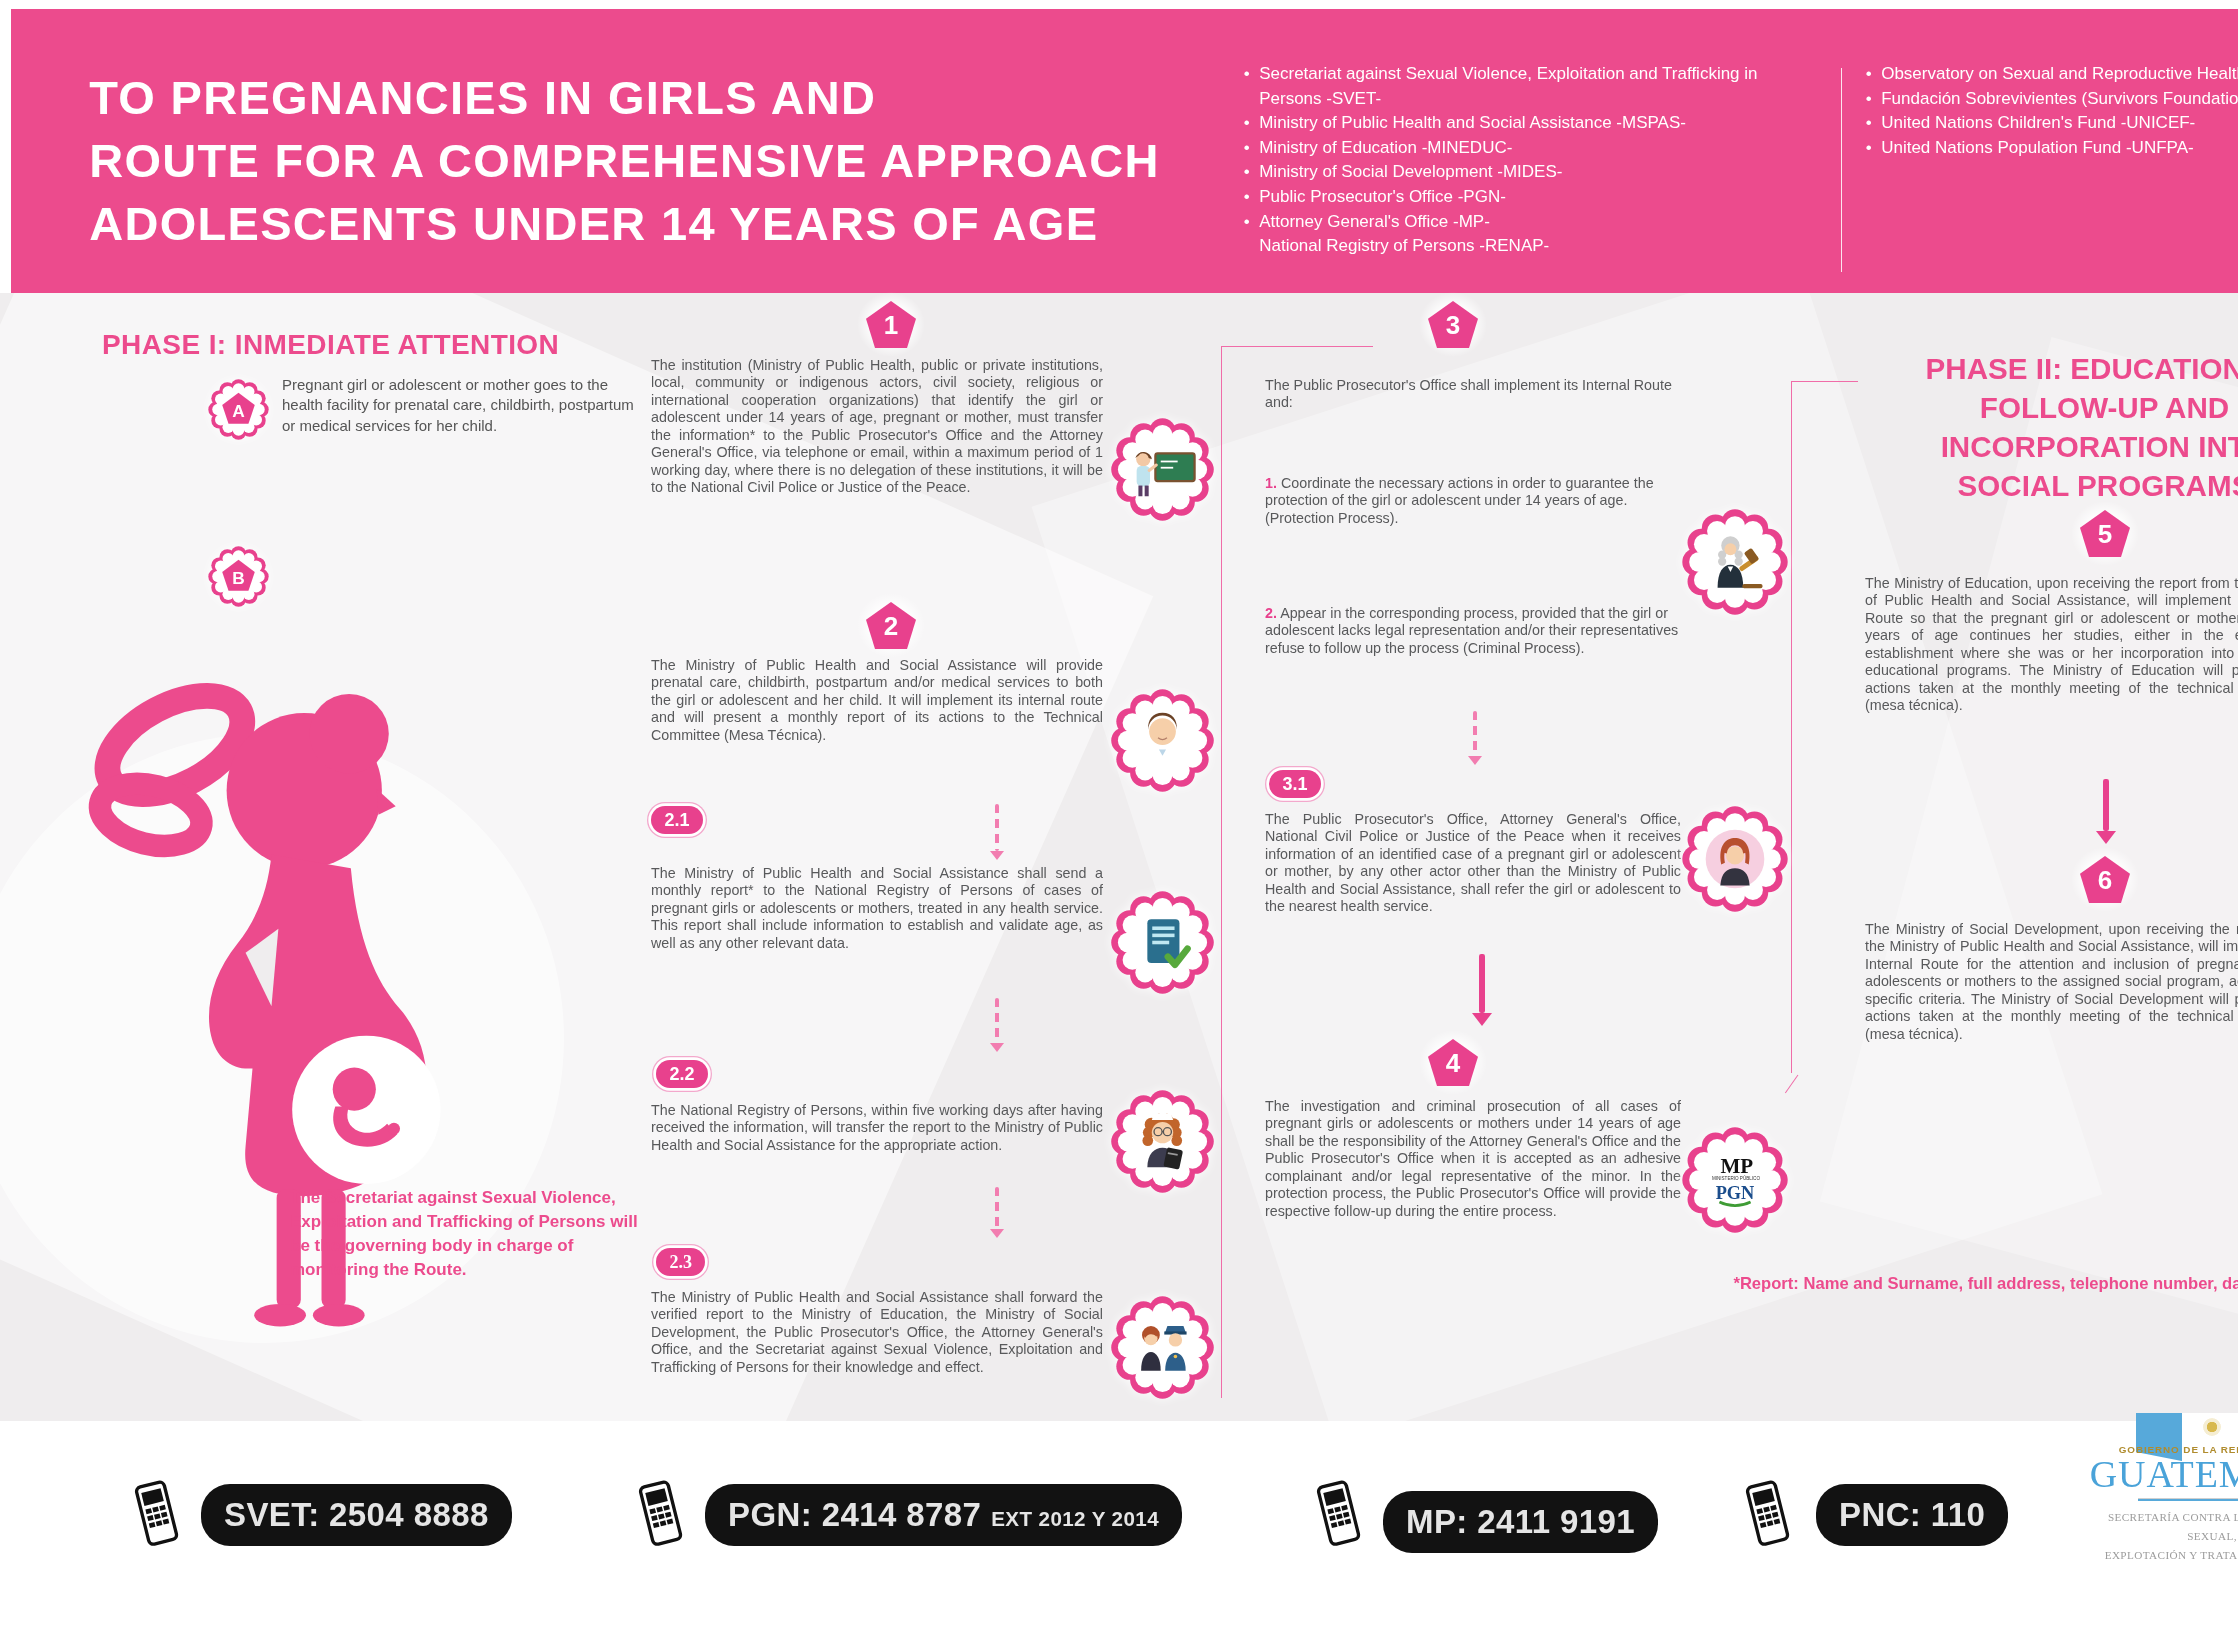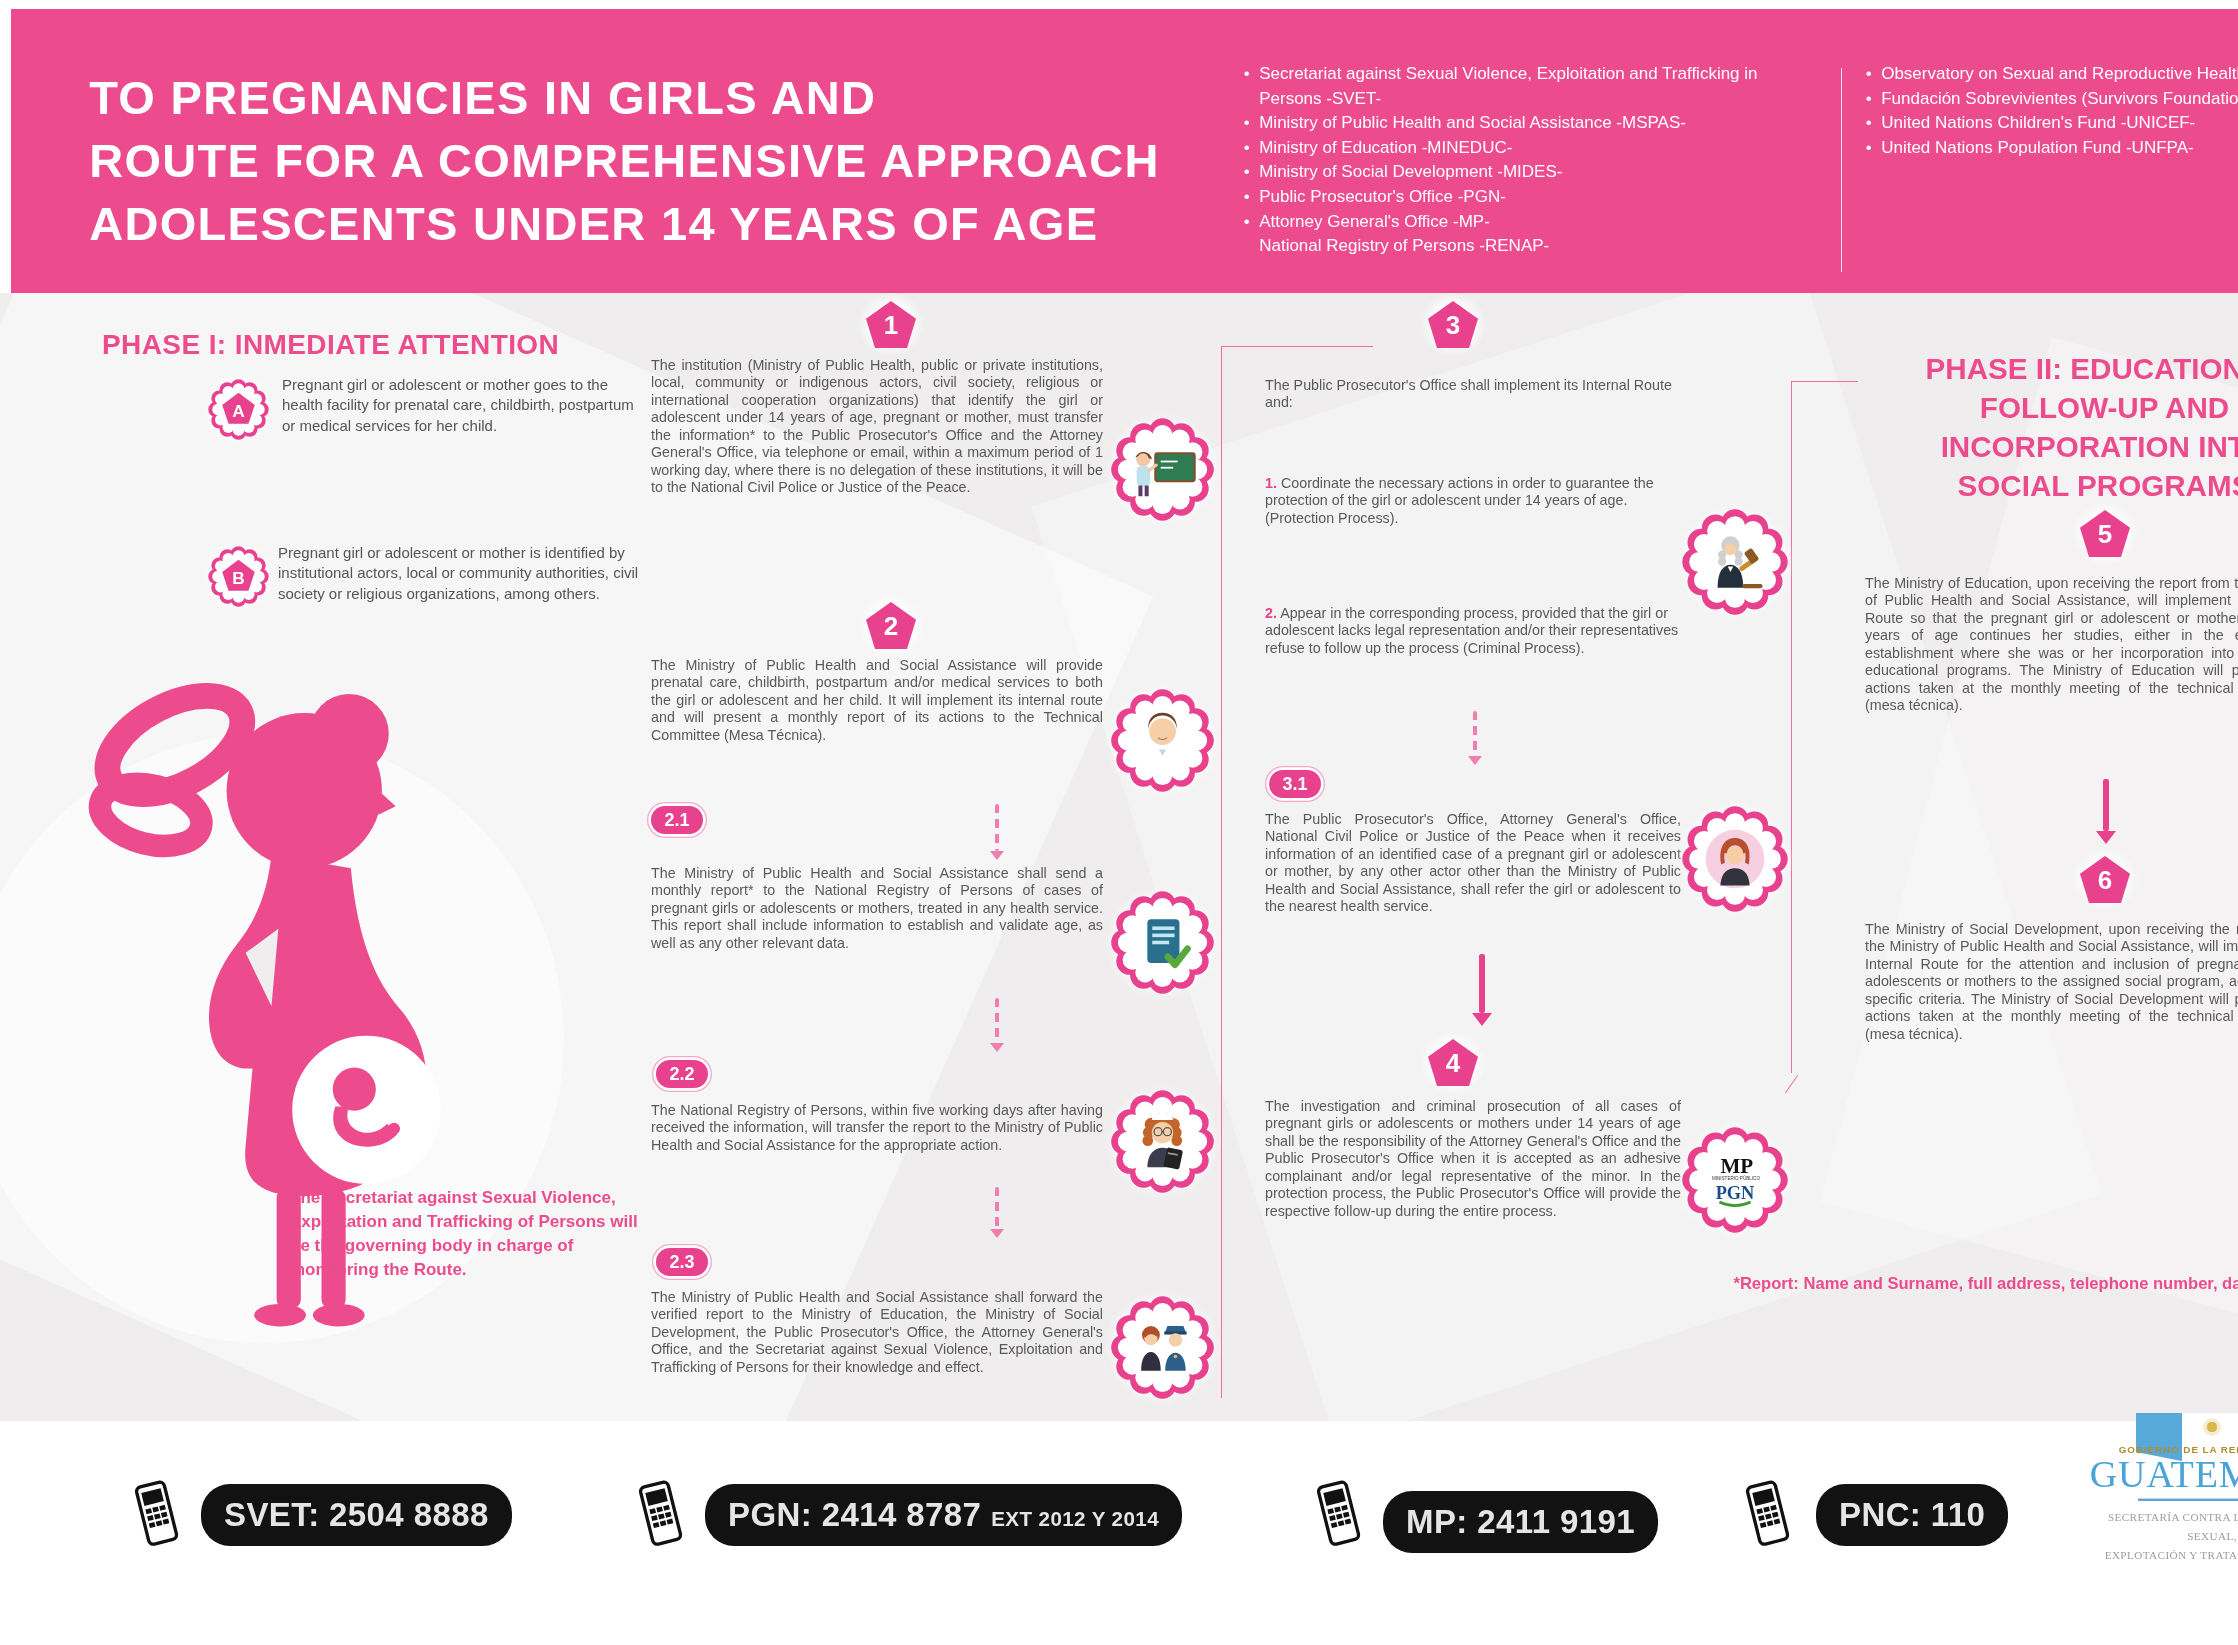--- a/index.html
+++ b/index.html
@@ -172,21 +172,20 @@
     <polygon points="120,56 182,103 158,174 82,174 58,103" fill="#E8418D"></polygon>
     <text x="120" y="148" text-anchor="middle" font-size="66" font-weight="bold" fill="#fff">A</text>
   </svg>
   <div class="ab-text" style="left:282px;top:375px;width:367px;">Pregnant girl or adolescent or mother goes to the health facility for prenatal care, childbirth, postpartum or medical services for her child.</div>
 
   <svg class="badge" style="left:207px;top:545px;width:63px;height:63px;" viewBox="0 0 240 240">
     <use href="#scallop"></use>
     <polygon points="120,56 182,103 158,174 82,174 58,103" fill="#E8418D"></polygon>
     <text x="120" y="148" text-anchor="middle" font-size="66" font-weight="bold" fill="#fff">B</text>
   </svg>
-  <div class="ab-text" style="left:278px;top:543px;width:367px;">Pregnant girl or adolescent or mother is identified by institutional actors, local or community authorities, civil society or religious organizations, among others.</div>
 
   <svg style="position:absolute;left:45px;top:663px;width:484px;height:716px;" viewBox="0 0 560 830">
     <g fill="#EC4B8D">
       <ellipse cx="150" cy="95" rx="85" ry="46" fill="none" stroke="#EC4B8D" stroke-width="30" transform="rotate(-28 150 95)"></ellipse>
       <ellipse cx="122" cy="176" rx="60" ry="34" fill="none" stroke="#EC4B8D" stroke-width="26" transform="rotate(14 122 176)"></ellipse>
       <circle cx="300" cy="148" r="90"></circle>
       <circle cx="352" cy="82" r="46"></circle>
       <polygon points="384,146 406,166 386,176"></polygon>
       <path d="M262,222
                C258,262 246,296 222,326
@@ -294,21 +293,21 @@
     <line x1="119" y1="98" x2="122" y2="98" stroke="#555" stroke-width="3"></line>
     <path d="M86,178 c0,-30 16,-44 34,-44 s34,14 34,44 z" fill="#3C3C4E"></path>
     <rect x="126" y="136" width="36" height="44" rx="5" fill="#222" transform="rotate(12 144 158)"></rect>
     <line x1="132" y1="146" x2="154" y2="150" stroke="#999" stroke-width="4"></line>
   </svg>
 
   <div class="arrow darrow" style="left:990px;top:1187px;height:51px;">
     <div class="line"></div>
       <div class="head"></div>
   </div>
-  <div class="numpill" style="left:656px;top:1248px;">2.3</div>
+  <div class="numpill" style="left:656px;top:1248px;font-family:Liberation Serif, serif;">2.3</div>
   <div class="para" style="left:651px;top:1289px;width:452px;">The Ministry of Public Health and Social Assistance shall forward the verified report to the Ministry of Education, the Ministry of Social Development, the Public Prosecutor's Office, the Attorney General's Office, and the Secretariat against Sexual Violence, Exploitation and Trafficking of Persons for their knowledge and effect.</div>
   <svg class="badge" style="left:1109px;top:1294px;width:107px;height:107px;" viewBox="0 0 240 240">
     <use href="#scallop"></use>
     <circle cx="94" cy="92" r="20" fill="#B0502A"></circle>
     <circle cx="94" cy="100" r="15" fill="#F6CFA9"></circle>
     <path d="M76,92 a20,20 0 0 1 36,-6 l-6,10 a14,14 0 0 0 -24,2 z" fill="#B0502A"></path>
     <path d="M72,172 c0,-28 10,-42 22,-42 s22,14 22,42 z" fill="#2F2F3F"></path>
     <path d="M126,86 h46 l-5,-14 h-36 z" fill="#2D5F8A"></path>
     <rect x="124" y="84" width="50" height="7" fill="#1D4668"></rect>
     <circle cx="149" cy="103" r="15" fill="#F6CFA9"></circle>

